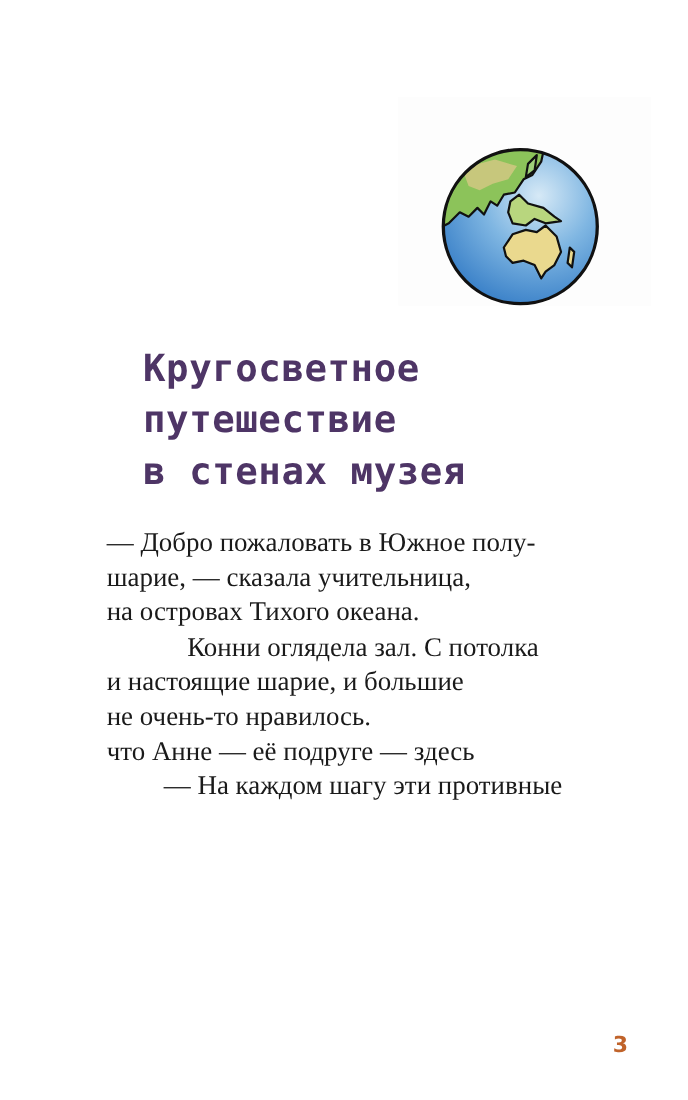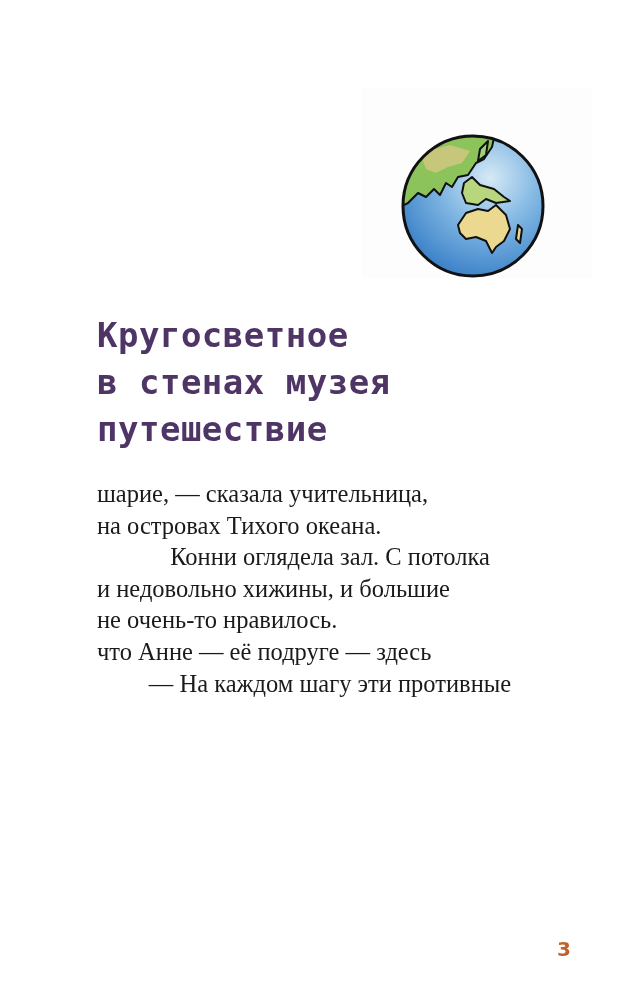--- a/index.html
+++ b/index.html
@@ -10,21 +10,21 @@
   .globe-box {
     position: absolute; left: 362px; top: 88px; width: 230px; height: 190px;
     background: #fdfdfd;
   }
   .globe { position: absolute; left: 400px; top: 133px; width: 146px; height: 146px; }
   .title {
     position: absolute; left: 97px; top: 312px; margin: 0;
     color: #4e3566; font-family: "DejaVu Sans Mono", "Liberation Mono", monospace;
     font-weight: bold; font-size: 34px; line-height: 47px; letter-spacing: 0.5px;
   }
-  .title span { display: block; }
+  .title span { display: block; margin-left: 33px; }
   .body-text {
     position: absolute; left: 97px; top: 478px; width: 440px;
     color: #1a1a1a; font-family: "Liberation Serif", "DejaVu Serif", serif;
     font-size: 24.5px; line-height: 31.6px;
   }
   .body-text .line { display: block; white-space: nowrap; }
   .body-text .indent { padding-left: 26px; text-align: center; }
   .page-number {
     position: absolute; left: 557px; top: 937px;
     color: #c0632a; font-family: "DejaVu Sans", sans-serif; font-size: 20px; font-weight: bold;
@@ -52,27 +52,28 @@
     <path d="M80,16 L88,8 L86,22 L78,28 Z" fill="#9fd07a"></path>
     <path d="M64,50 L72,44 L80,52 L94,56 L104,64 L110,68 L96,70 L86,66 L78,72 L66,70 L62,60 Z" fill="#b8d67e"></path>
     <path d="M58,92 L66,80 L78,76 L88,78 L96,72 L106,82 L110,96 L104,108 L96,114 L92,120 L86,108 L76,104 L66,106 L60,100 Z" fill="#ead98e"></path>
     <path d="M118,92 L122,96 L120,110 L116,106 Z" fill="#ead98e"></path>
   </g>
   <circle cx="73" cy="73" r="70" fill="none" stroke="#111" stroke-width="3"></circle>
 </svg>
 
 <h1 class="title">
   <span>Кругосветное</span>
+  <span>путешествие</span>
   <span>в стенах музея</span>
-  <span>путешествие</span>
 </h1>
 
 <div class="body-text">
+  <span class="line">— Добро пожаловать в Южное полу-</span>
   <span class="line">шарие, — сказала учительница,</span>
   <span class="line">на островах Тихого океана.</span>
   <span class="line indent">Конни оглядела зал. С потолка</span>
-  <span class="line">и недовольно хижины, и большие</span>
+  <span class="line">и настоящие шарие, и большие</span>
   <span class="line">не очень-то нравилось.</span>
   <span class="line">что Анне — её подруге — здесь</span>
   <span class="line indent">— На каждом шагу эти противные</span>
 </div>
 
 <div class="page-number">3</div>
 
 </body></html>

